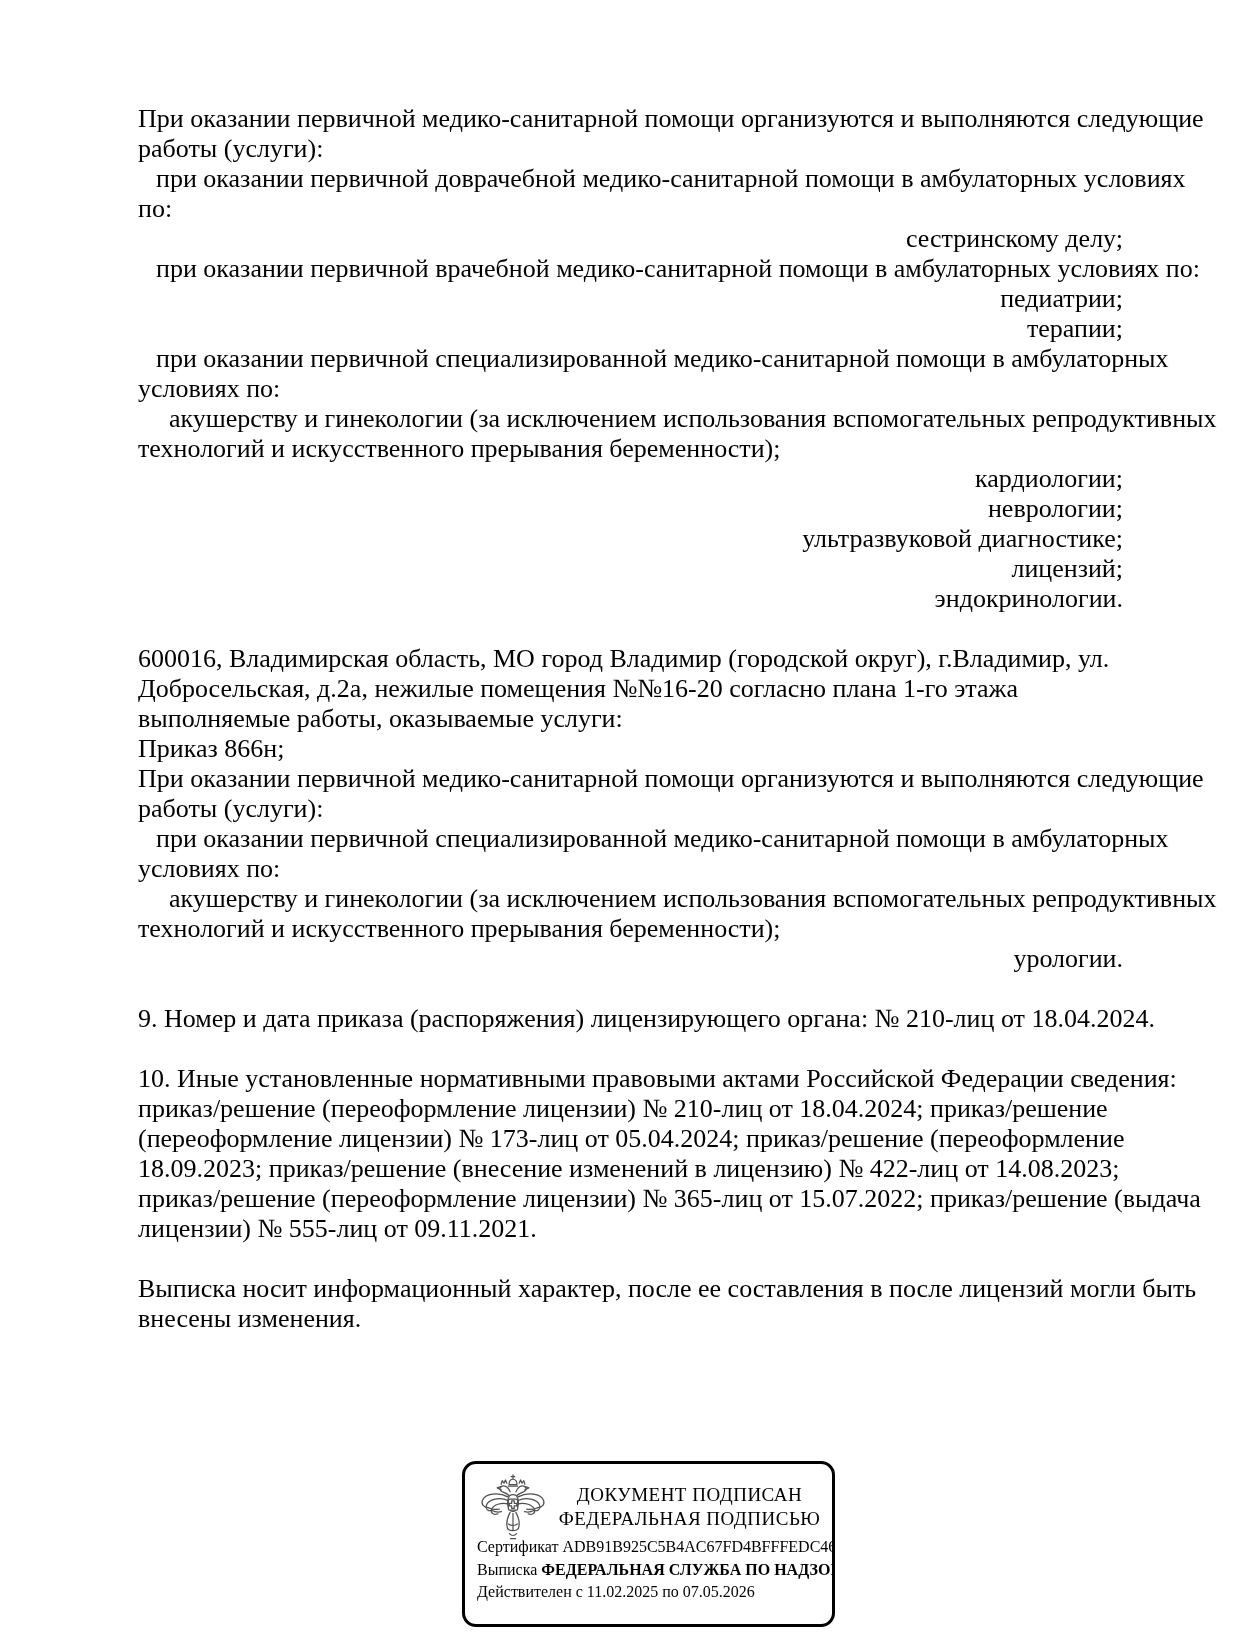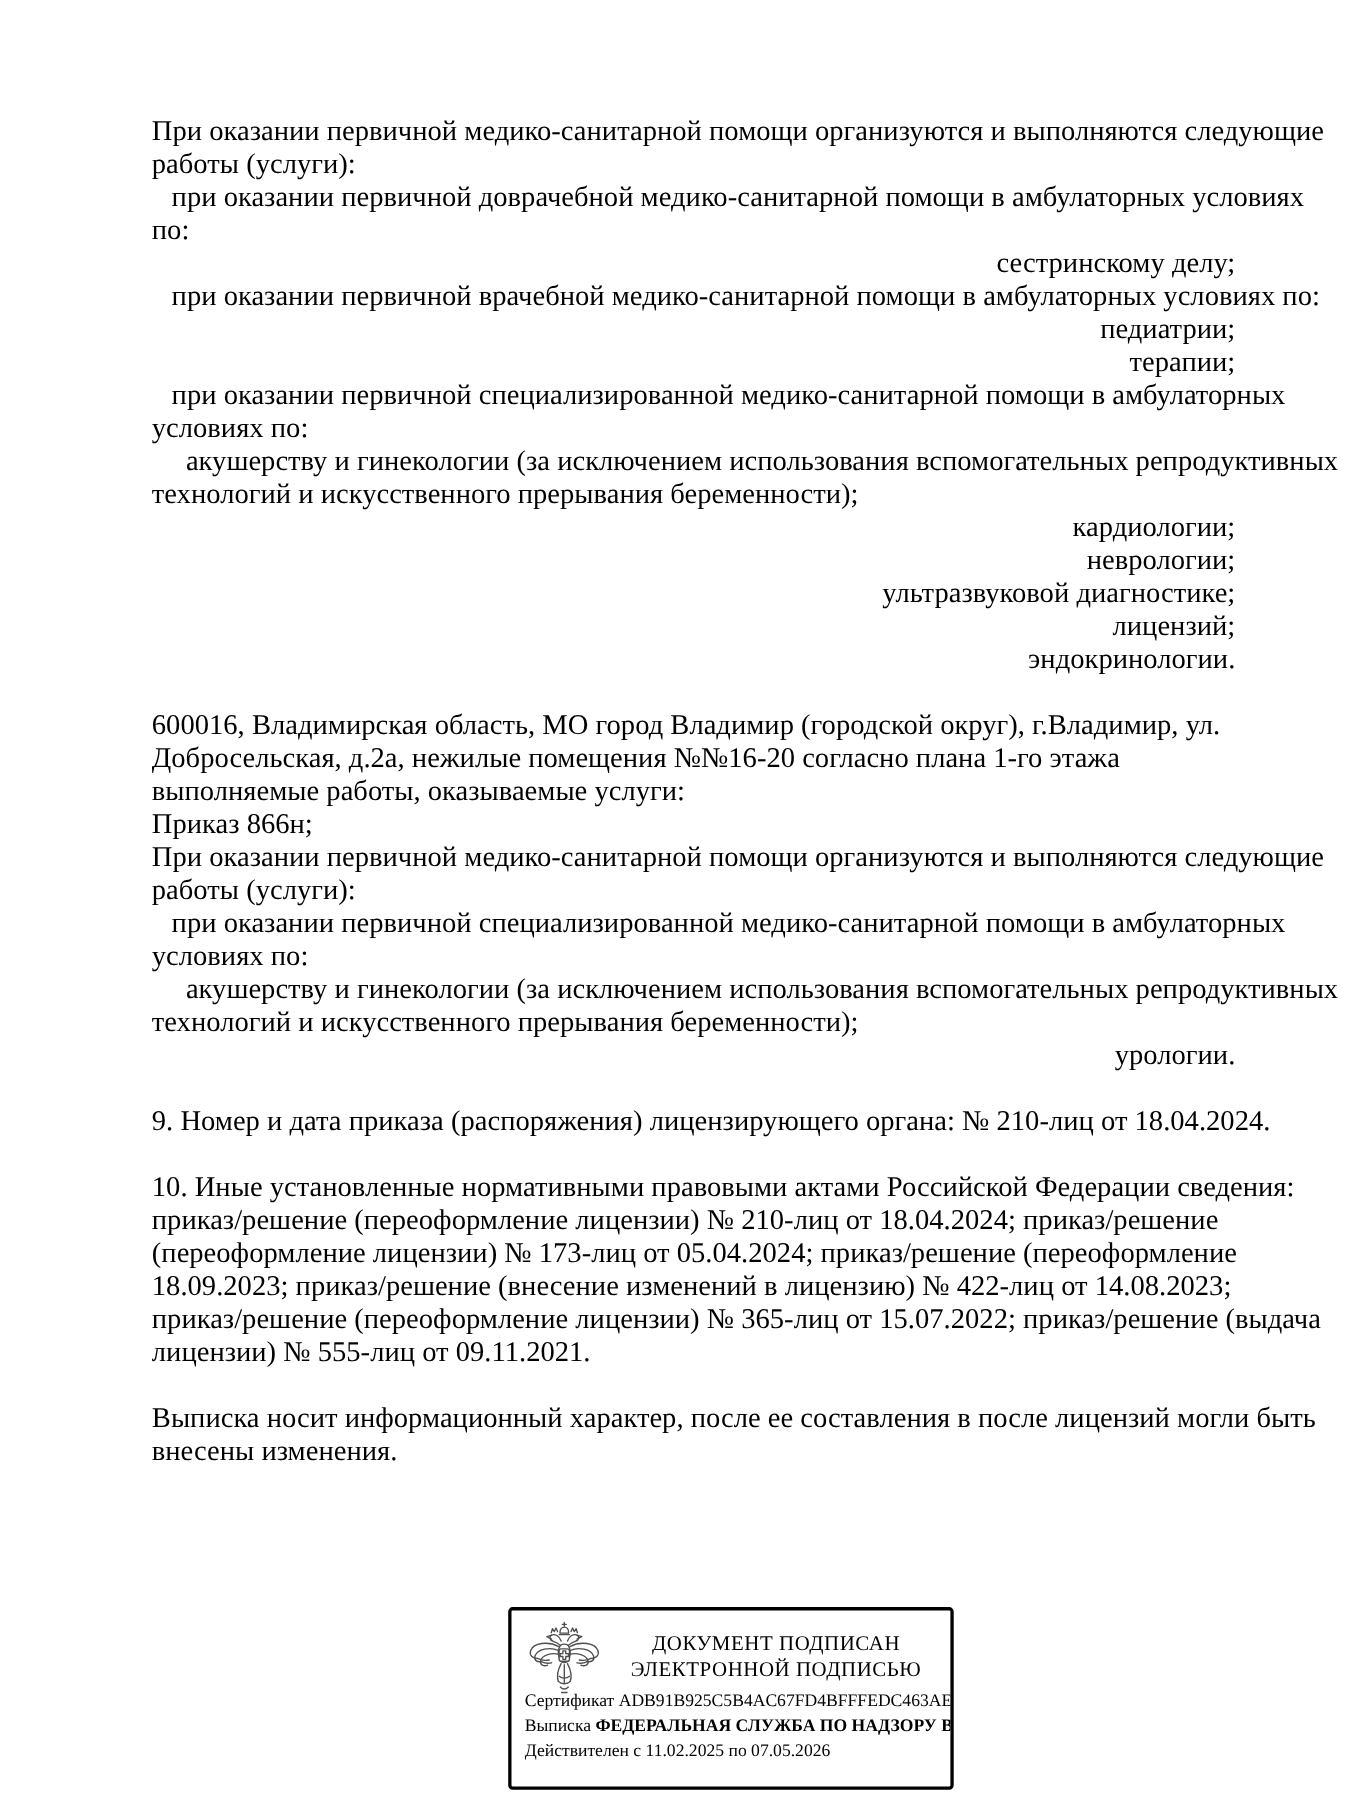--- a/index.html
+++ b/index.html
@@ -22,22 +22,22 @@
   
   .doc-text{
     position:absolute;left:138px;top:104px;width:985px;
     font-size:26px;line-height:30px;color:var(--text);
   }
   .ln{height:30px;white-space:nowrap;}
   .i1{padding-left:18px;}
   .i2{padding-left:31px;text-align:right;}
   
   .stamp{
-    position:absolute;left:462px;top:1461px;width:405px;height:166px;
-    border:3px solid var(--stamp-border);border-radius:4px;
+    position:absolute;left:462px;top:1461px;width:373px;height:166px;
+    border:3px solid var(--stamp-border);border-radius:14px;
     background:var(--bg);overflow:hidden;padding-left:46px;
   }
   .stamp-emblem{
     position:absolute;left:12px;top:9px;width:72px;height:78px;
     color:var(--emblem);
   }
   .stamp-emblem svg{width:100%;height:100%;display:block;}
   .stamp-titles{
     position:absolute;left:86px;right:4px;top:19px;
     text-align:center;font-size:19px;line-height:23.5px;
@@ -134,21 +134,21 @@
 
           <path d="M46 54.5 C42 62 40 70 42.5 77 M54 54.5 C58 62 60 70 57.5 77 M50 56 v22.5"></path>
           <path d="M42.5 77 C46 81 54 81 57.5 77 M43.5 70.5 C47 73.5 53 73.5 56.5 70.5"></path>
           <path d="M45 84 C48 87.5 52 87.5 55 84 M46.5 91 h7"></path>
         </g>
       </svg>
     </div>
 
     <div class="stamp-titles">
       <div>ДОКУМЕНТ ПОДПИСАН</div>
-      <div>ЭЛЕКТРОННОЙ ПОДПИСЬЮ</div>
+      <div>ФЕДЕРАЛЬНАЯ ПОДПИСЬЮ</div>
     </div>
 
     <div class="stamp-info">
       <div class="row"><span>Сертификат</span>&nbsp;<span>ADB91B925C5B4AC67FD4BFFFEDC463AE</span></div>
       <div class="row"><span>Выписка</span>&nbsp;<span class="b">ФЕДЕРАЛЬНАЯ СЛУЖБА ПО НАДЗОРУ В СФ</span></div>
       <div class="row"><span>Действителен с 11.02.2025 по 07.05.2026</span></div>
     </div>
 
   </div>
 

